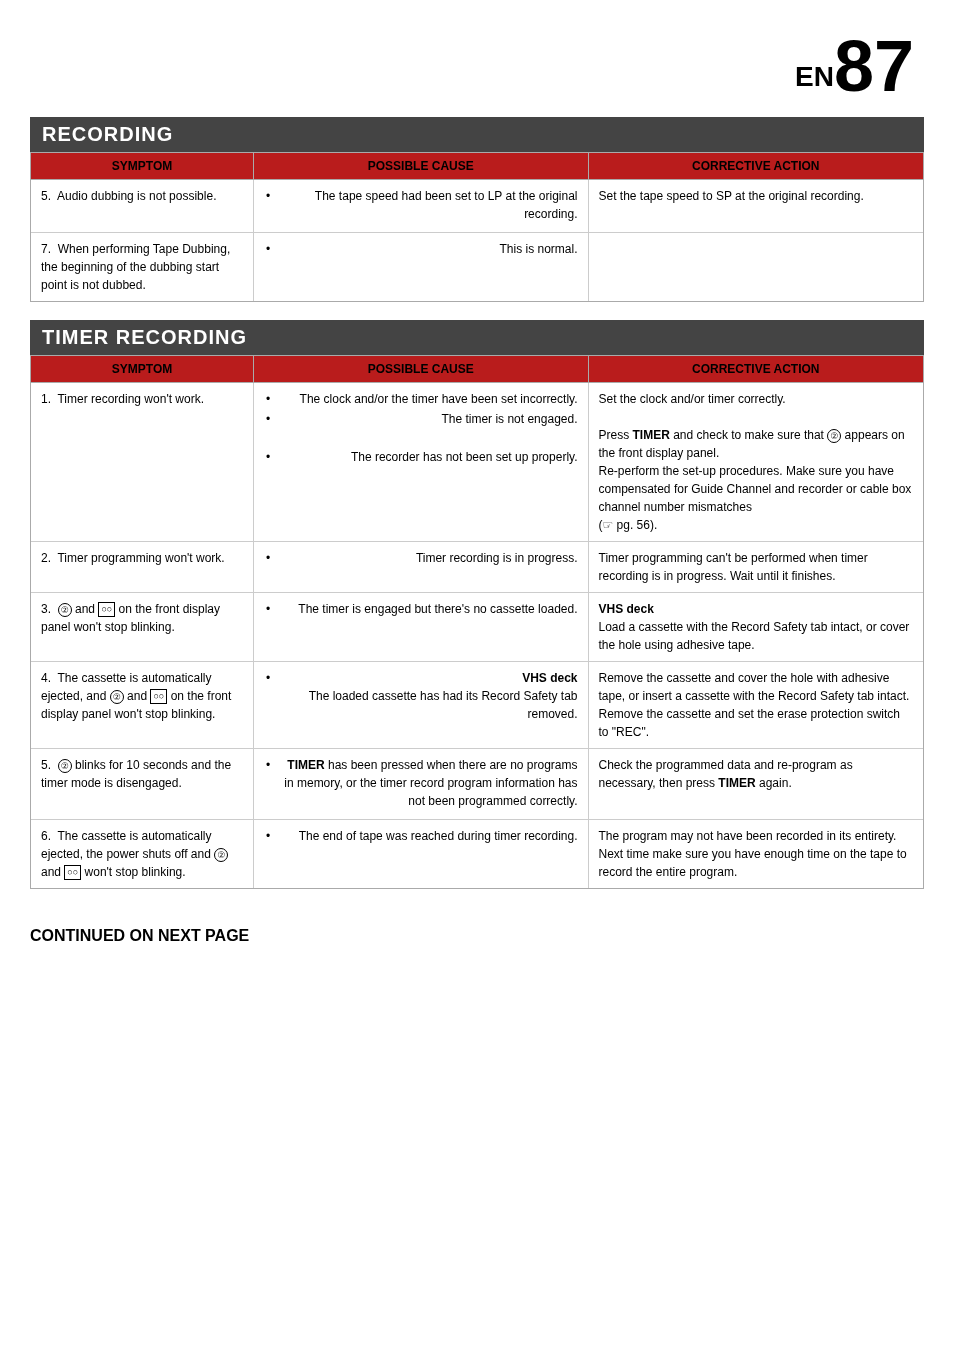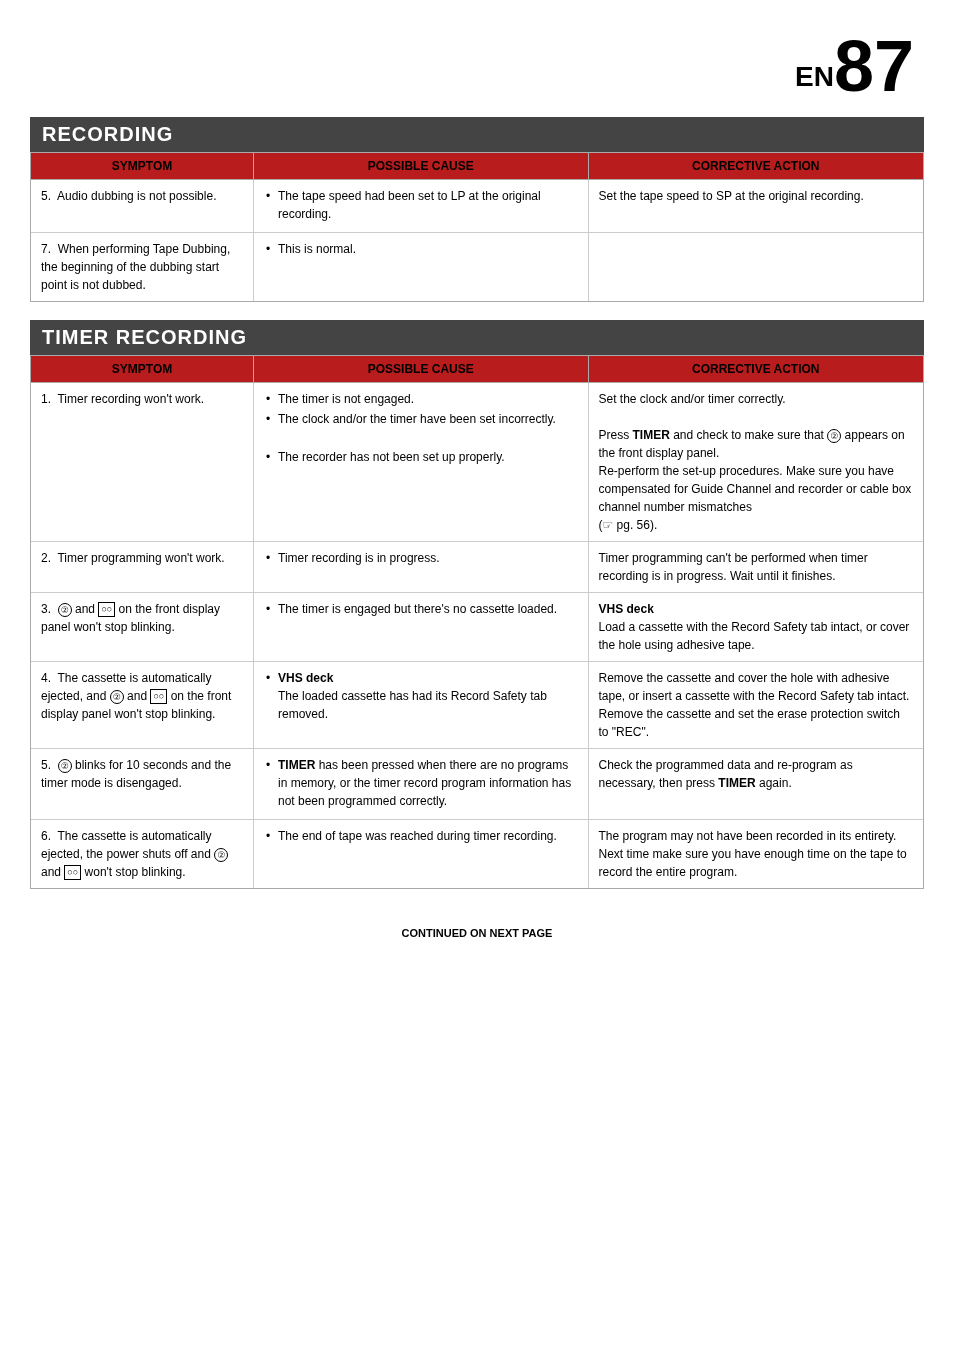--- a/index.html
+++ b/index.html
@@ -79,33 +79,34 @@
     .cell:last-child { border-right: none; }
     .cell ul {
       list-style: none;
       padding: 0;
       margin: 0;
     }
     .cell ul li {
       padding-left: 14px;
       position: relative;
       margin-bottom: 2px;
+      text-align: right;
     }
     .cell ul li::before {
       content: "•";
       position: absolute;
       left: 2px;
       top: 0;
     }
     .bold { font-weight: bold; }
     .page-footer {
-      text-align: center;
+      text-align: left;
       padding-top: 20px;
       font-weight: bold;
-      font-size: 11px;
+      font-size: 16px;
     }
   </style>
 </head>
 <body>
 
 <div class="page">
 
   <div class="page-header">
     <span class="page-en">EN</span><span class="page-number">87</span>
   </div>
@@ -147,22 +148,22 @@
       <div class="table-header-row">
         <div class="col-header">SYMPTOM</div>
         <div class="col-header">POSSIBLE CAUSE</div>
         <div class="col-header">CORRECTIVE ACTION</div>
       </div>
 
       <div class="table-row">
         <div class="cell">1.&nbsp; Timer recording won't work.</div>
         <div class="cell">
           <ul>
+            <li>The clock and/or the timer have been set incorrectly.</li>
             <li>The timer is not engaged.</li>
-            <li>The clock and/or the timer have been set incorrectly.</li>
           </ul>
           <br>
           <ul>
             <li>The recorder has not been set up properly.</li>
           </ul>
         </div>
         <div class="cell">
           Set the clock and/or timer correctly.<br><br>
           Press <span class="bold">TIMER</span> and check to make sure that <span style="display:inline-block;border:1.5px solid #000;border-radius:50%;width:14px;height:14px;text-align:center;line-height:12px;font-size:9px;vertical-align:middle;">②</span> appears on the front display panel.<br>
           Re-perform the set-up procedures. Make sure you have compensated for Guide Channel and recorder or cable box channel number mismatches<br>(☞ pg. 56).

